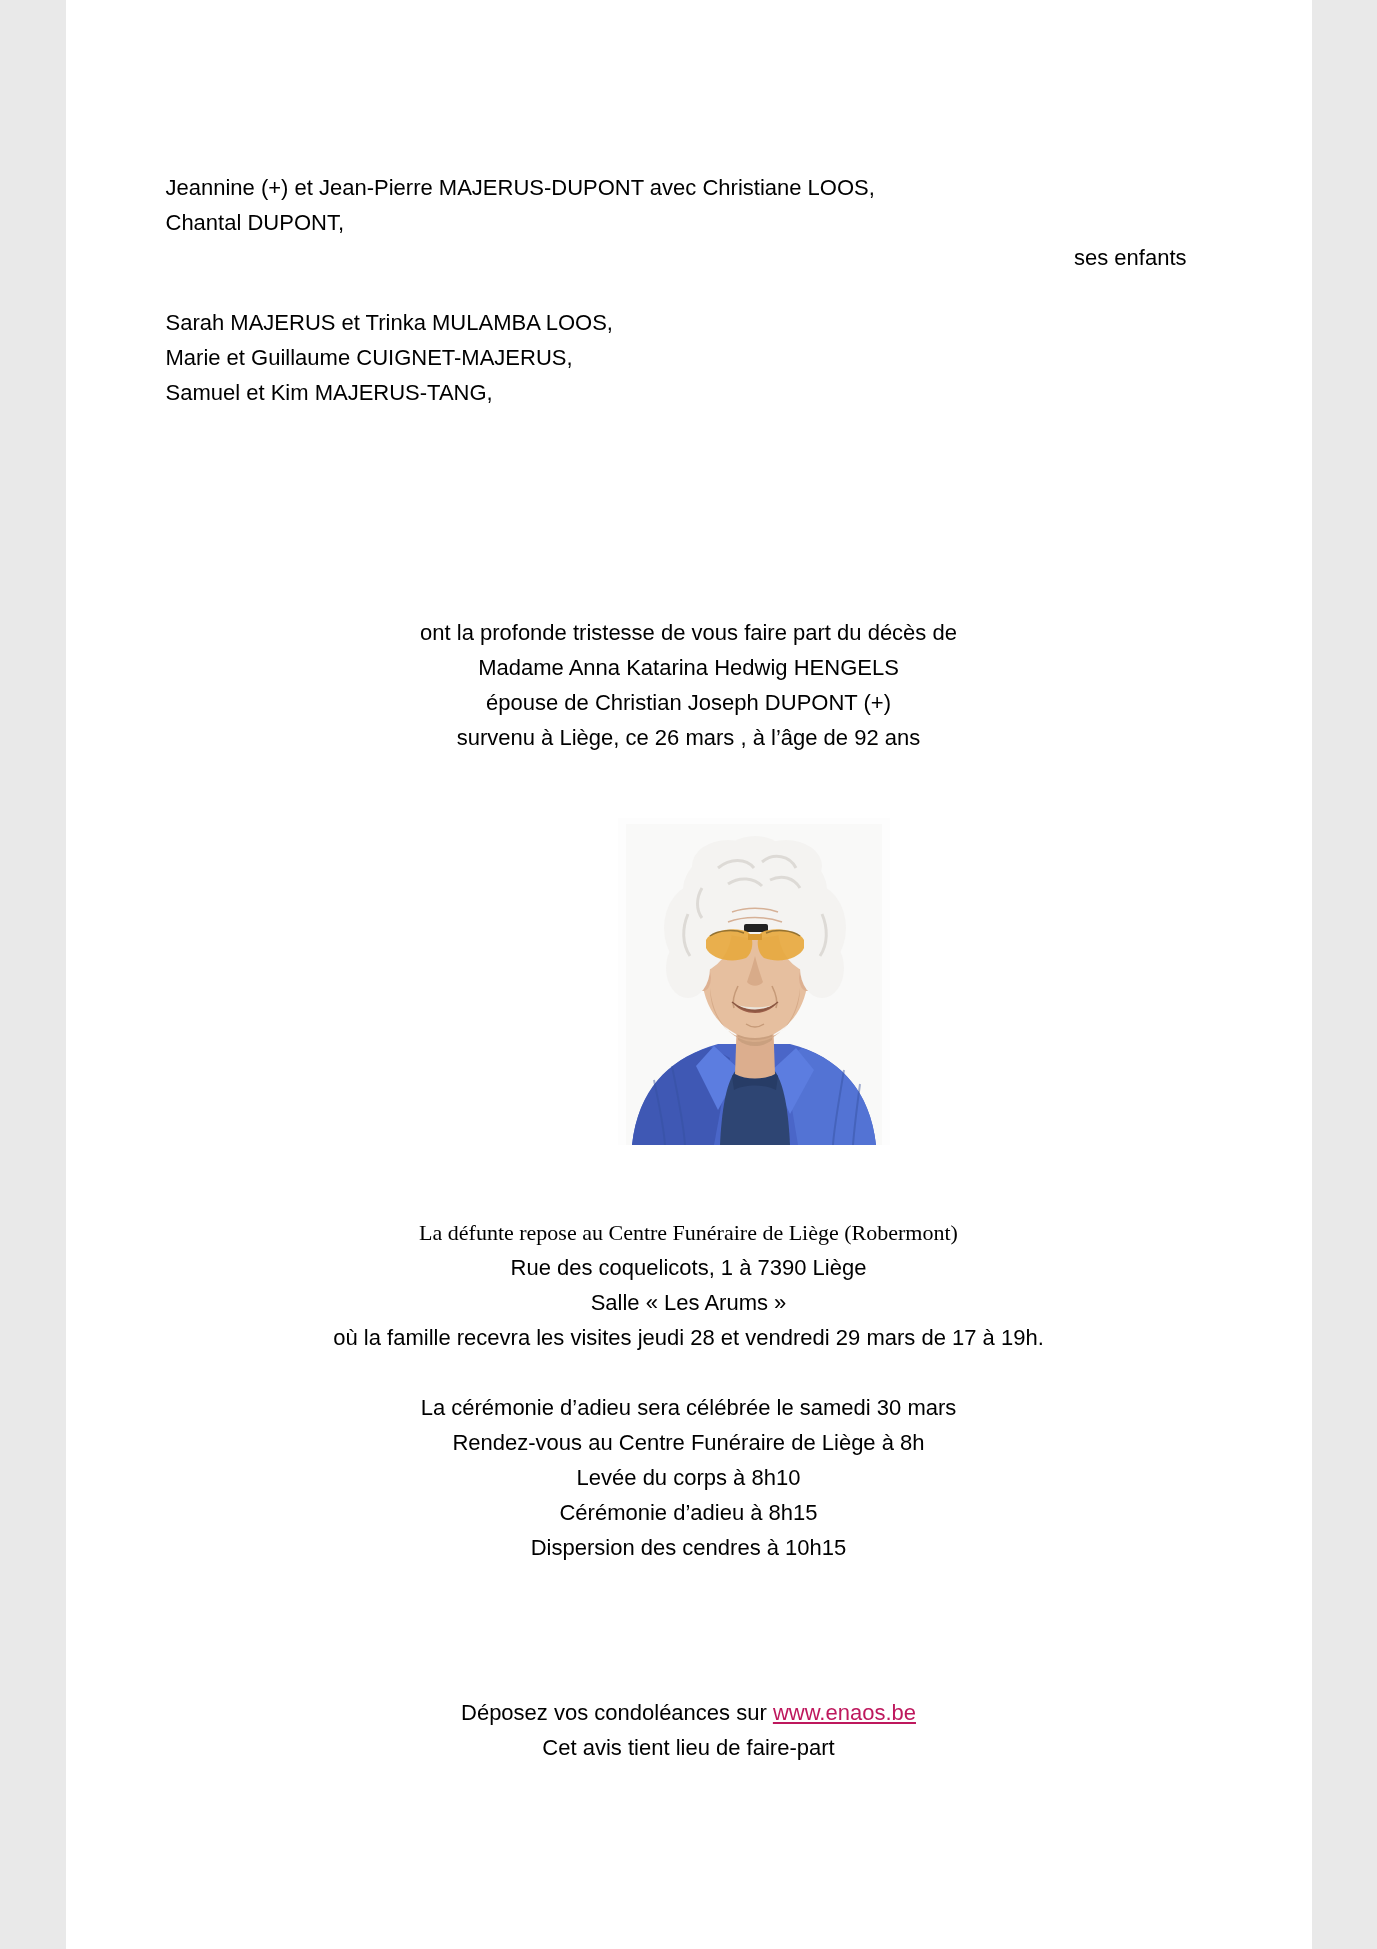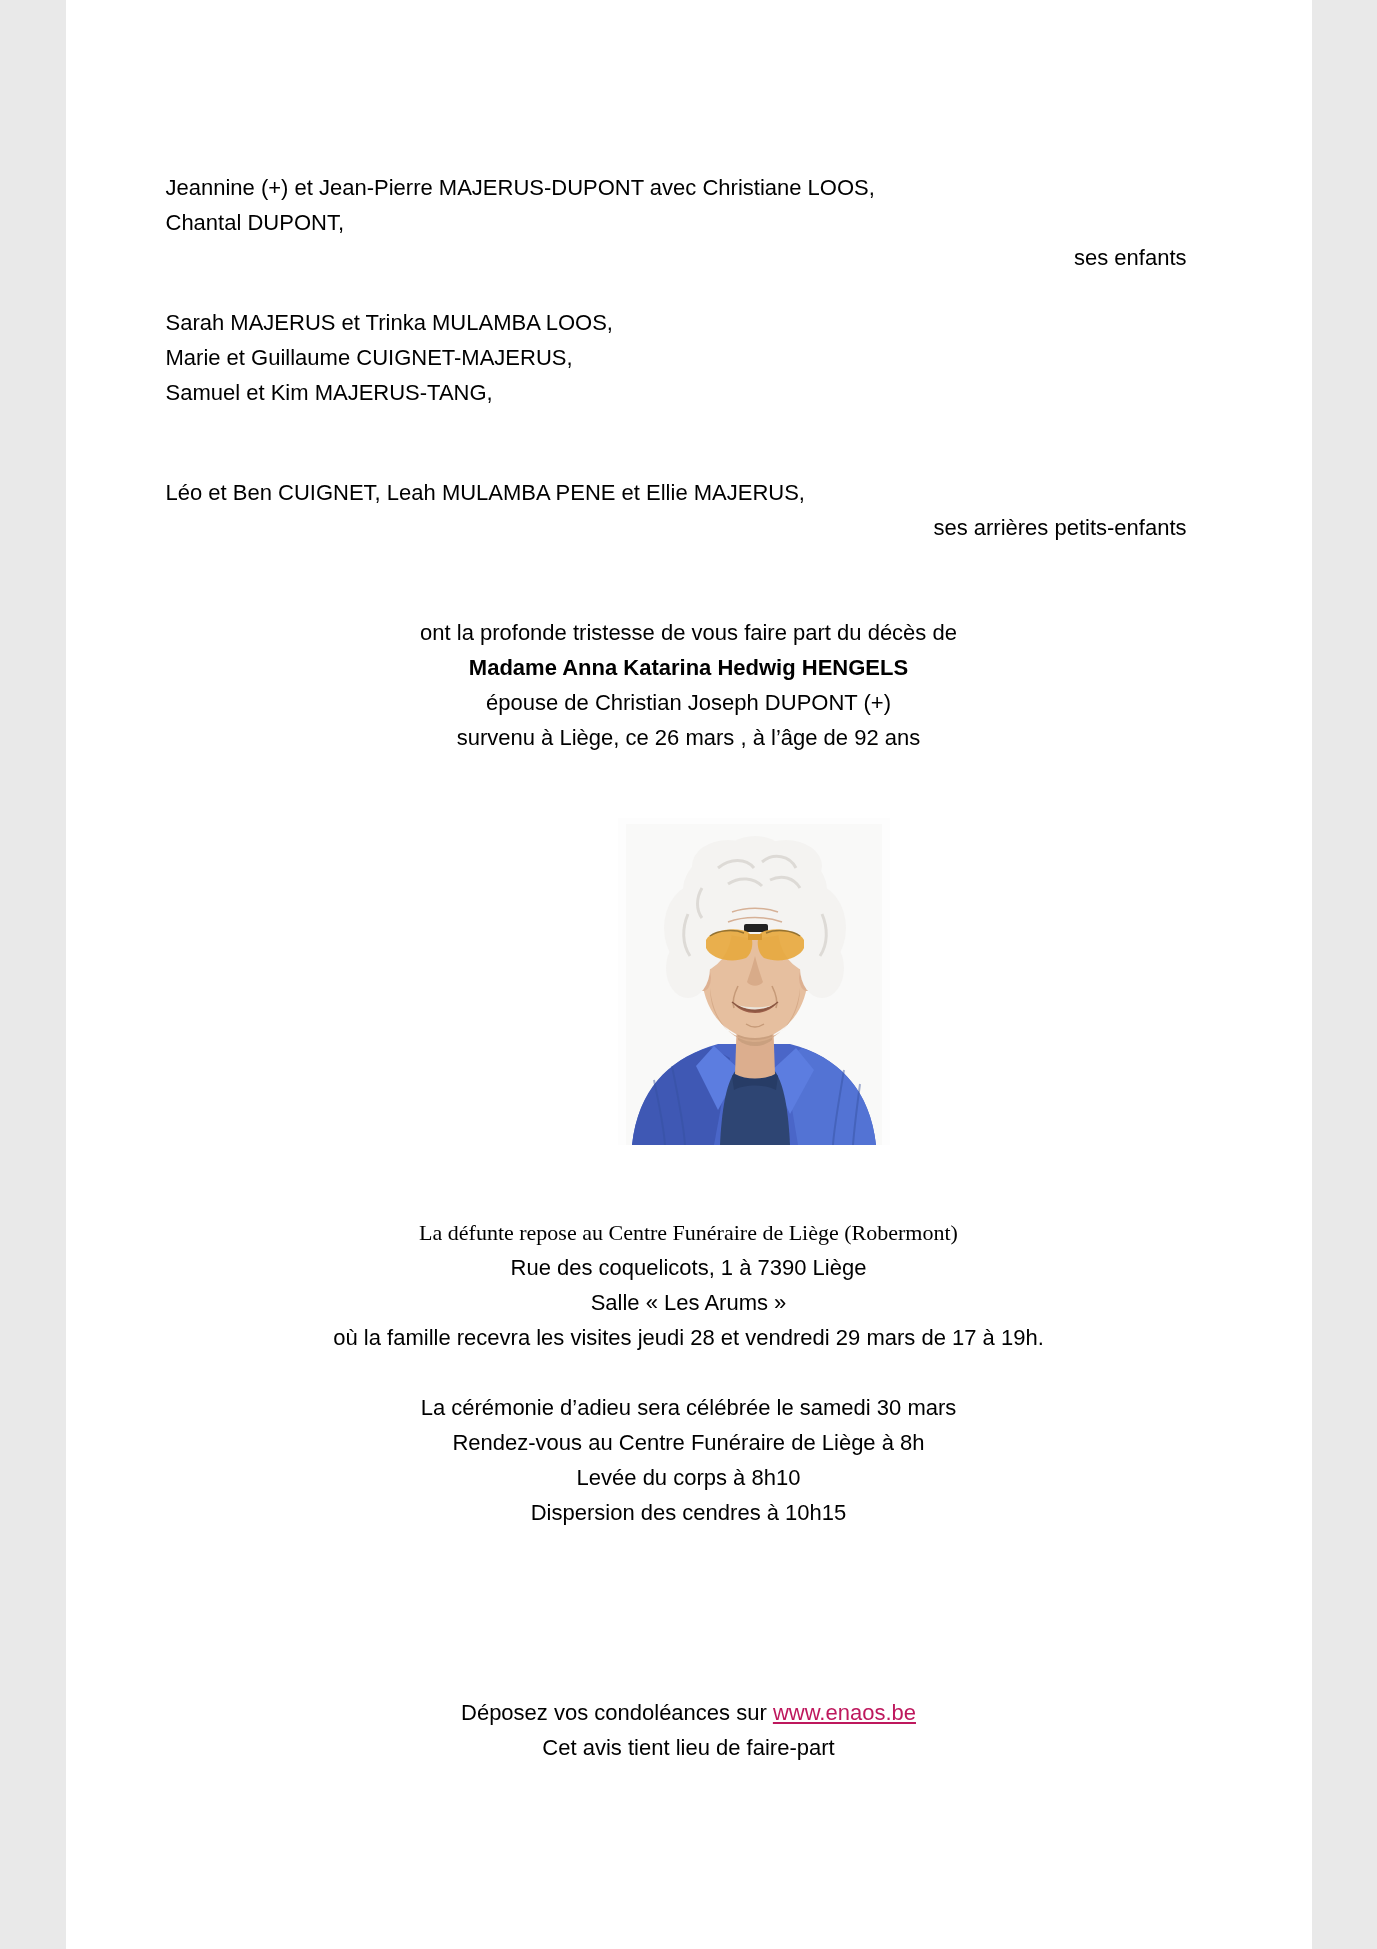--- a/index.html
+++ b/index.html
@@ -14,21 +14,21 @@
     line-height: 35px;
     color: #000000;
     overflow: hidden;
     padding-left: 22px;
   }
   .block { position: absolute; }
   .names-block { left: 100px; right: 125px; text-align: left; }
   .line { display: block; white-space: pre; }
   .relation-label { display: block; text-align: right; }
   .centered-block { left: 0; right: 0; text-align: center; }
-  .bold { font-weight: 700; }
+  .bold { font-weight: 400; }
   .photo-wrap {
     position: absolute;
     left: 552px;
     top: 818px;
     width: 272px;
     height: 327px;
   }
   .photo-wrap svg { display: block; width: 272px; height: 327px; }
   a.condolence-link { color: #be185d; text-decoration: underline; cursor: pointer; }
 </style>
@@ -42,24 +42,20 @@
     <span class="line">Chantal DUPONT,</span>
     <span class="relation-label">ses enfants</span>
   </div>
 
   <div class="block names-block" style="top:305px;">
     <span class="line">Sarah MAJERUS et Trinka MULAMBA LOOS,</span>
     <span class="line">Marie et Guillaume CUIGNET-MAJERUS,</span>
     <span class="line">Samuel et Kim MAJERUS-TANG,</span>
   </div>
 
-  <div class="block names-block" style="top:475px;">
-    <span class="line">Léo et Ben CUIGNET, Leah MULAMBA PENE et Ellie MAJERUS,</span>
-    <span class="relation-label">ses arrières petits-enfants</span>
-  </div>
 
   <div class="block centered-block" style="top:615px;">
     <span class="line" style="white-space:normal;">ont la profonde tristesse de vous faire part du décès de</span>
     <span class="line bold" style="white-space:normal;">Madame Anna Katarina Hedwig HENGELS</span>
     <span class="line" style="white-space:normal;">épouse de Christian Joseph DUPONT (+)</span>
     <span class="line" style="white-space:normal;">survenu à Liège, ce 26 mars , à l’âge de 92 ans</span>
   </div>
 
   <div class="photo-wrap">
     <svg viewBox="0 0 272 327" xmlns="http://www.w3.org/2000/svg">
@@ -146,20 +142,21 @@
     <span class="line" style="white-space:normal;font-family:Liberation Serif, serif;">La défunte repose au Centre Funéraire de Liège (Robermont)</span>
     <span class="line" style="white-space:normal;">Rue des coquelicots, 1 à 7390 Liège</span>
     <span class="line" style="white-space:normal;">Salle « Les Arums »</span>
     <span class="line" style="white-space:normal;">où la famille recevra les visites jeudi 28 et vendredi 29 mars de 17 à 19h.</span>
   </div>
 
   <div class="block centered-block" style="top:1390px;">
     <span class="line" style="white-space:normal;">La cérémonie d’adieu sera célébrée le samedi 30 mars</span>
     <span class="line" style="white-space:normal;">Rendez-vous au Centre Funéraire de Liège à 8h</span>
     <span class="line" style="white-space:normal;">Levée du corps à 8h10</span>
+    <span class="line" style="white-space:normal;">Cérémonie d’adieu à 8h15</span>
     <span class="line" style="white-space:normal;">Dispersion des cendres à 10h15</span>
   </div>
 
   <div class="block centered-block" style="top:1695px;">
     <span class="line" style="white-space:normal;"><span>Déposez vos condoléances sur </span><a class="condolence-link" href="#">www.enaos.be</a></span>
     <span class="line" style="white-space:normal;">Cet avis tient lieu de faire-part</span>
   </div>
 
 </div>
 

